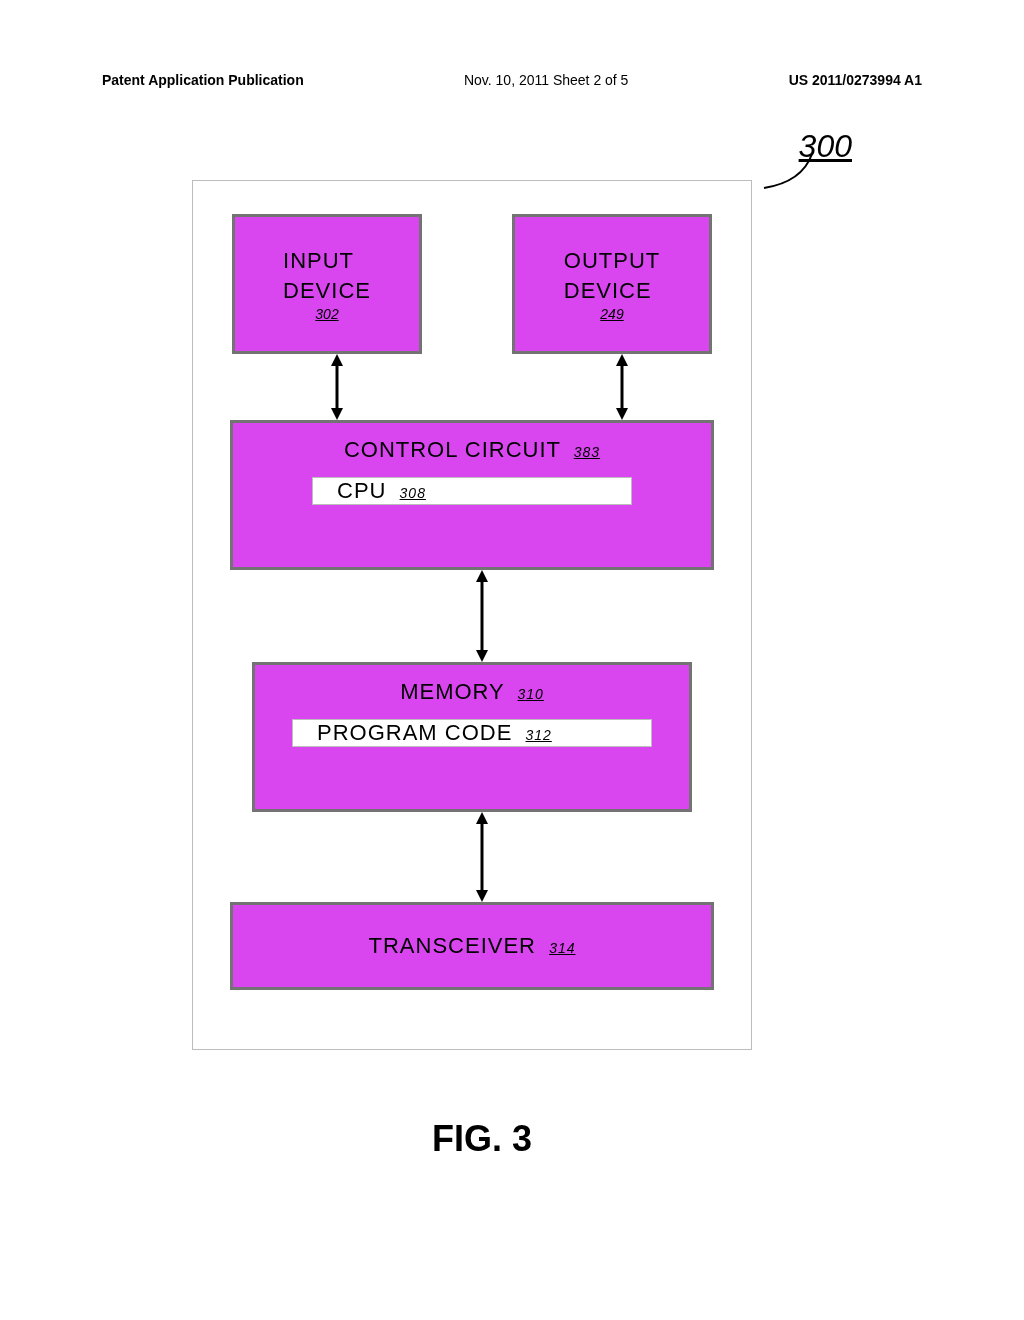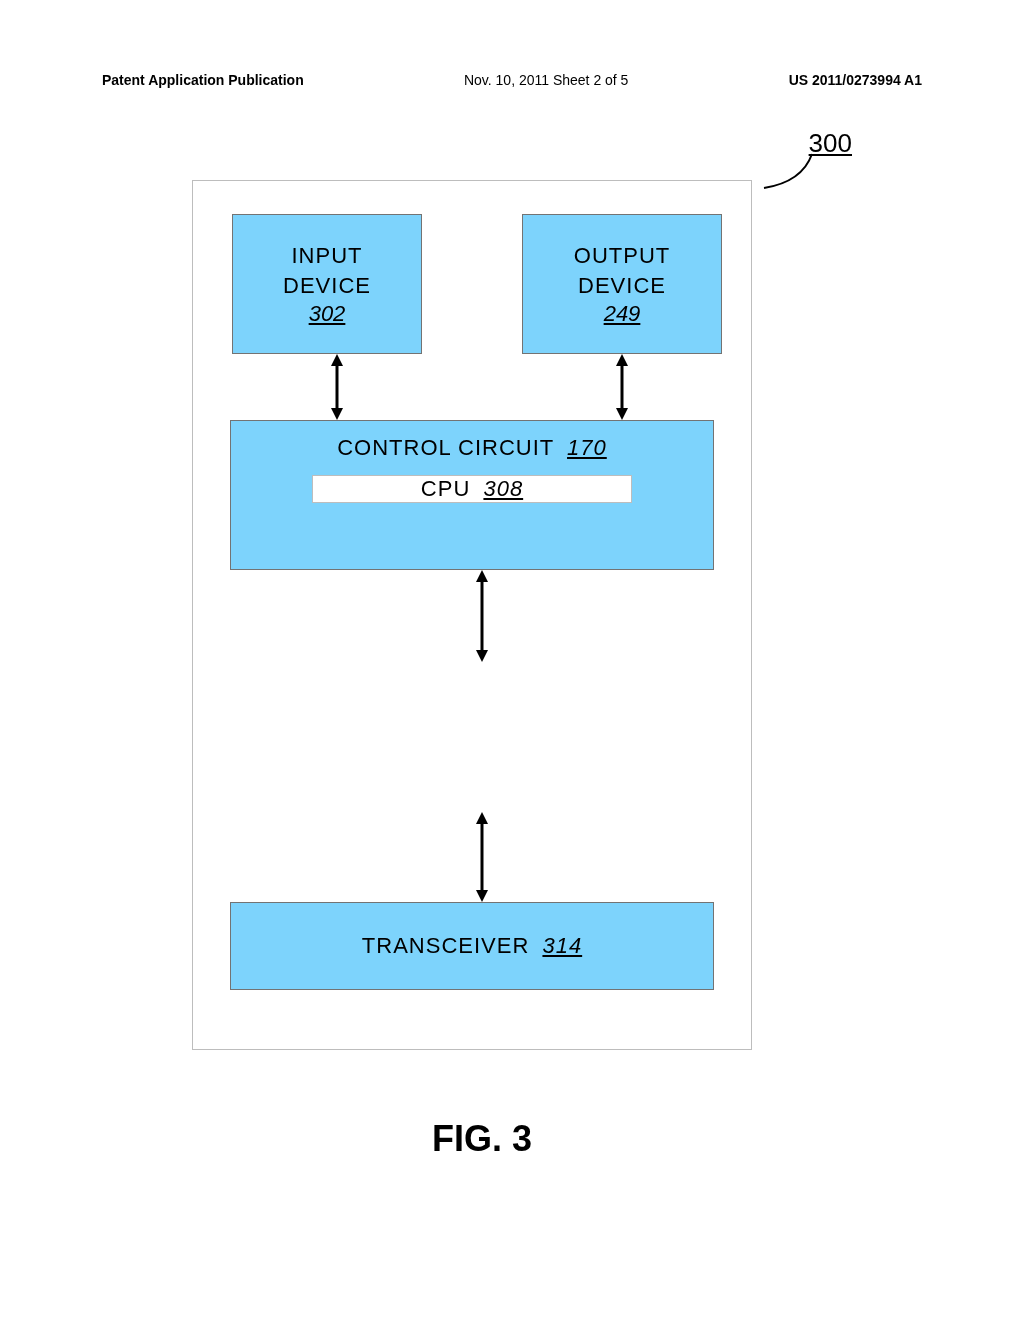--- a/index.html
+++ b/index.html
@@ -24,57 +24,57 @@
 
   .canvas {
     position: relative;
     width: 820px;
     height: 1060px;
     margin: 40px auto 0 auto;
   }
 
   .refnum {
     position: absolute;
-    font-size: 26px;
+    font-size: 32px;
+    font-style: italic;
     text-decoration: underline;
   }
   .leader {
     position: absolute;
     width: 54px;
     height: 40px;
   }
   .leader svg { width: 100%; height: 100%; }
 
   .outer-box {
     position: absolute;
     border: 1px solid #bdbdbd;
     background: #fff;
   }
 
   .block {
     position: absolute;
-    border: 1px solid #737373;
-    text-align: center;
+    border: 3px solid #737373;
     display: flex;
     flex-direction: column;
     align-items: center;
     justify-content: center;
     padding: 8px 12px;
-    background: #7dd3fc;
+    background: #d946ef;
   }
   .block .label {
     font-size: 22px;
     letter-spacing: 1px;
     line-height: 1.35;
     white-space: pre;
   }
   .block .num, .num-inline {
     font-style: italic;
     text-decoration: underline;
-    font-size: 22px;
+    font-size: 14px;
   }
   .row-label {
     font-size: 22px;
     letter-spacing: 1px;
   }
   .row-label .num-inline { margin-left: 6px; }
 
   .inner {
     border: 1px solid #bdbdbd;
     margin-top: 14px;
@@ -119,21 +119,21 @@
     </svg>
   </div>
 
   <div class="outer-box" style="top:52px; left:90px; width:560px; height:870px;"></div>
 
   <div class="block" style="top:86px; left:130px; width:190px; height:140px;">
     <div class="label">INPUT
 DEVICE</div>
     <div class="num">302</div>
   </div>
-  <div class="block" style="top:86px; left:420px; width:200px; height:140px;">
+  <div class="block" style="top:86px; left:410px; width:200px; height:140px;">
     <div class="label">OUTPUT
 DEVICE</div>
     <div class="num">249</div>
   </div>
 
   <div class="conn" style="top:226px; left:225px; transform:none;">
     <svg width="20" height="66">
       <line x1="10" y1="10" x2="10" y2="56" class="arrowline"></line>
       <polygon points="10,0 4,12 16,12" class="arrowhead"></polygon>
       <polygon points="10,66 4,54 16,54" class="arrowhead"></polygon>
@@ -143,38 +143,50 @@
     <svg width="20" height="66">
       <line x1="10" y1="10" x2="10" y2="56" class="arrowline"></line>
       <polygon points="10,0 4,12 16,12" class="arrowhead"></polygon>
       <polygon points="10,66 4,54 16,54" class="arrowhead"></polygon>
     </svg>
   </div>
 
   <div class="block" style="top:292px; left:128px; width:484px; height:150px; justify-content:flex-start; padding-top:14px;">
     <div class="row-label">
       <span>CONTROL CIRCUIT</span>
-      <span class="num-inline">170</span>
+      <span class="num-inline">383</span>
     </div>
     <div class="inner" style="width:320px;">
       <span class="row-label">
         <span>CPU</span>
         <span class="num-inline">308</span>
       </span>
     </div>
   </div>
 
   <div class="conn" style="top:442px; left:370px; transform:none;">
     <svg width="20" height="92">
       <line x1="10" y1="10" x2="10" y2="82" class="arrowline"></line>
       <polygon points="10,0 4,12 16,12" class="arrowhead"></polygon>
       <polygon points="10,92 4,80 16,80" class="arrowhead"></polygon>
     </svg>
   </div>
 
+  <div class="block" style="top:534px; left:150px; width:440px; height:150px; justify-content:flex-start; padding-top:14px;">
+    <div class="row-label">
+      <span>MEMORY</span>
+      <span class="num-inline">310</span>
+    </div>
+    <div class="inner" style="width:360px;">
+      <span class="row-label">
+        <span>PROGRAM CODE</span>
+        <span class="num-inline">312</span>
+      </span>
+    </div>
+  </div>
 
   <div class="conn" style="top:684px; left:370px; transform:none;">
     <svg width="20" height="90">
       <line x1="10" y1="10" x2="10" y2="80" class="arrowline"></line>
       <polygon points="10,0 4,12 16,12" class="arrowhead"></polygon>
       <polygon points="10,90 4,78 16,78" class="arrowhead"></polygon>
     </svg>
   </div>
 
   <div class="block" style="top:774px; left:128px; width:484px; height:88px;">

